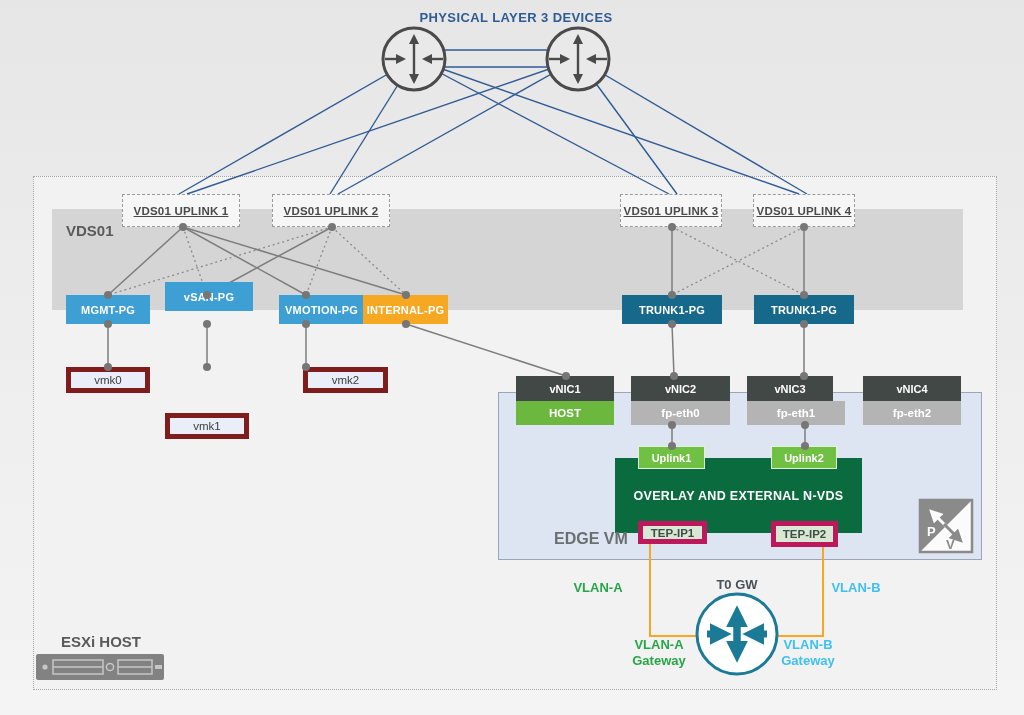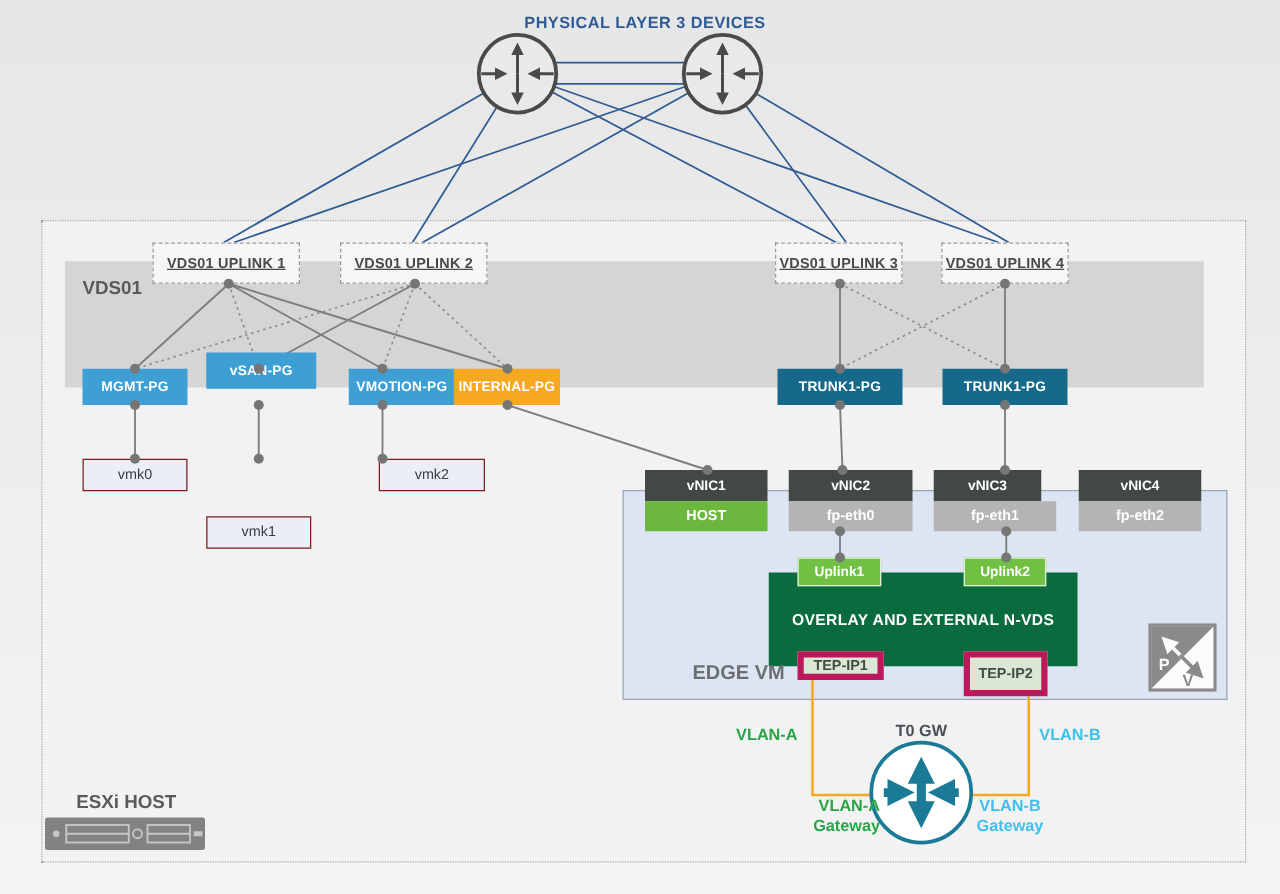--- a/index.html
+++ b/index.html
@@ -27,42 +27,42 @@
   }
   .uplink{
     background:#f6f6f6;border:1px dashed #9a9a9a;color:#4a4a4a;
     font-size:11.5px;letter-spacing:.2px;z-index:3;text-decoration:underline;
   }
   .pg{color:#ffffff;font-size:11px;letter-spacing:.2px;z-index:3;}
   .pg-blue{background:var(--pg-blue,#3d9fd3);}
   .pg-orange{background:var(--pg-orange,#f7a823);}
   .pg-teal{background:var(--trunk-teal,#17698c);}
   .vmk{
-    background:#e9eef8;border:1px solid #7f1d1d;color:#3c3c3c;
+    background:#e9eef8;border:5px solid #7f1d1d;color:#3c3c3c;
     font-size:11.5px;font-weight:normal;z-index:3;
   }
   .vnic{background:var(--vnic-dark,#414845);color:#fff;font-size:11px;z-index:3;}
   .iface-gray{background:var(--fp-gray,#b4b4b4);color:#fff;font-size:11.5px;z-index:3;}
   .iface-green{background:var(--mgmt-green,#6cb83e);color:#fff;font-size:11.5px;z-index:3;}
   .nvds{background:var(--nvds-green,#0a6b3e);color:#fff;font-size:12.5px;letter-spacing:.3px;z-index:3;}
   .nvds-uplink{
     background:var(--uplink-green,#6fc043);border:1px solid #e4f0da;color:#fff;
     font-size:11px;z-index:3;
   }
   .tep{
     background:var(--tep-pale,#d9e7d5);border:5px solid #be185d;color:#414d44;
     font-size:11.5px;z-index:3;
   }
   .title{
     color:var(--line-blue,#2f5b94);font-weight:bold;font-size:13px;letter-spacing:.4px;
     text-align:center;z-index:4;
   }
   .zone-label{color:#5a5a5a;font-weight:bold;font-size:15px;z-index:3;}
   .t0-label{color:#4a5258;font-weight:bold;font-size:13px;text-align:center;z-index:5;}
-  .vlan-a{color:var(--vlan-a-green,#28a548);font-weight:bold;font-size:13px;text-align:right;z-index:5;}
+  .vlan-a{color:var(--vlan-a-green,#28a548);font-weight:bold;font-size:13px;text-align:center;z-index:5;}
   .vlan-b{color:var(--vlan-b-blue,#3fc0ee);font-weight:bold;font-size:13px;text-align:center;z-index:5;}
   .gw-label{line-height:16px;}
 </style>
 </head>
 <body>
 
 <div class="stage">
 
   <div class="abs layer-bg host-box" style="left:33px;top:176px;width:962px;height:512px;"></div>
   <div class="abs layer-bg vds-band" style="left:52px;top:209px;width:911px;height:101px;"></div>
@@ -142,21 +142,21 @@
 
   <div class="box iface-green" style="left:516px;top:401px;width:98px;height:24px;">HOST</div>
   <div class="box iface-gray" style="left:631px;top:401px;width:99px;height:24px;">fp-eth0</div>
   <div class="box iface-gray" style="left:747px;top:401px;width:98px;height:24px;">fp-eth1</div>
   <div class="box iface-gray" style="left:863px;top:401px;width:98px;height:24px;">fp-eth2</div>
 
   <div class="box nvds" style="left:615px;top:458px;width:247px;height:75px;">OVERLAY AND EXTERNAL N-VDS</div>
   <div class="box nvds-uplink" style="left:638px;top:446px;width:67px;height:23px;">Uplink1</div>
   <div class="box nvds-uplink" style="left:771px;top:446px;width:66px;height:23px;">Uplink2</div>
   <div class="box tep" style="left:638px;top:521px;width:69px;height:23px;">TEP-IP1</div>
-  <div class="box tep" style="left:771px;top:521px;width:67px;height:36px;">TEP-IP2</div>
+  <div class="box tep" style="left:771px;top:521px;width:67px;height:26px;">TEP-IP2</div>
 
   <div class="abs zone-label" style="left:516px;top:530px;color:#6b6f72;font-size:16px;margin-left:38px;">EDGE VM</div>
 
   <div class="abs t0-label" style="left:697px;top:577px;width:80px;">T0 GW</div>
   <div class="abs vlan-a" style="left:558px;top:580px;width:80px;">VLAN-A</div>
   <div class="abs vlan-b" style="left:816px;top:580px;width:80px;">VLAN-B</div>
   <div class="abs vlan-a gw-label" style="left:614px;top:637px;width:90px;">
     <span>VLAN-A</span><br>
     <span>Gateway</span>
   </div>

